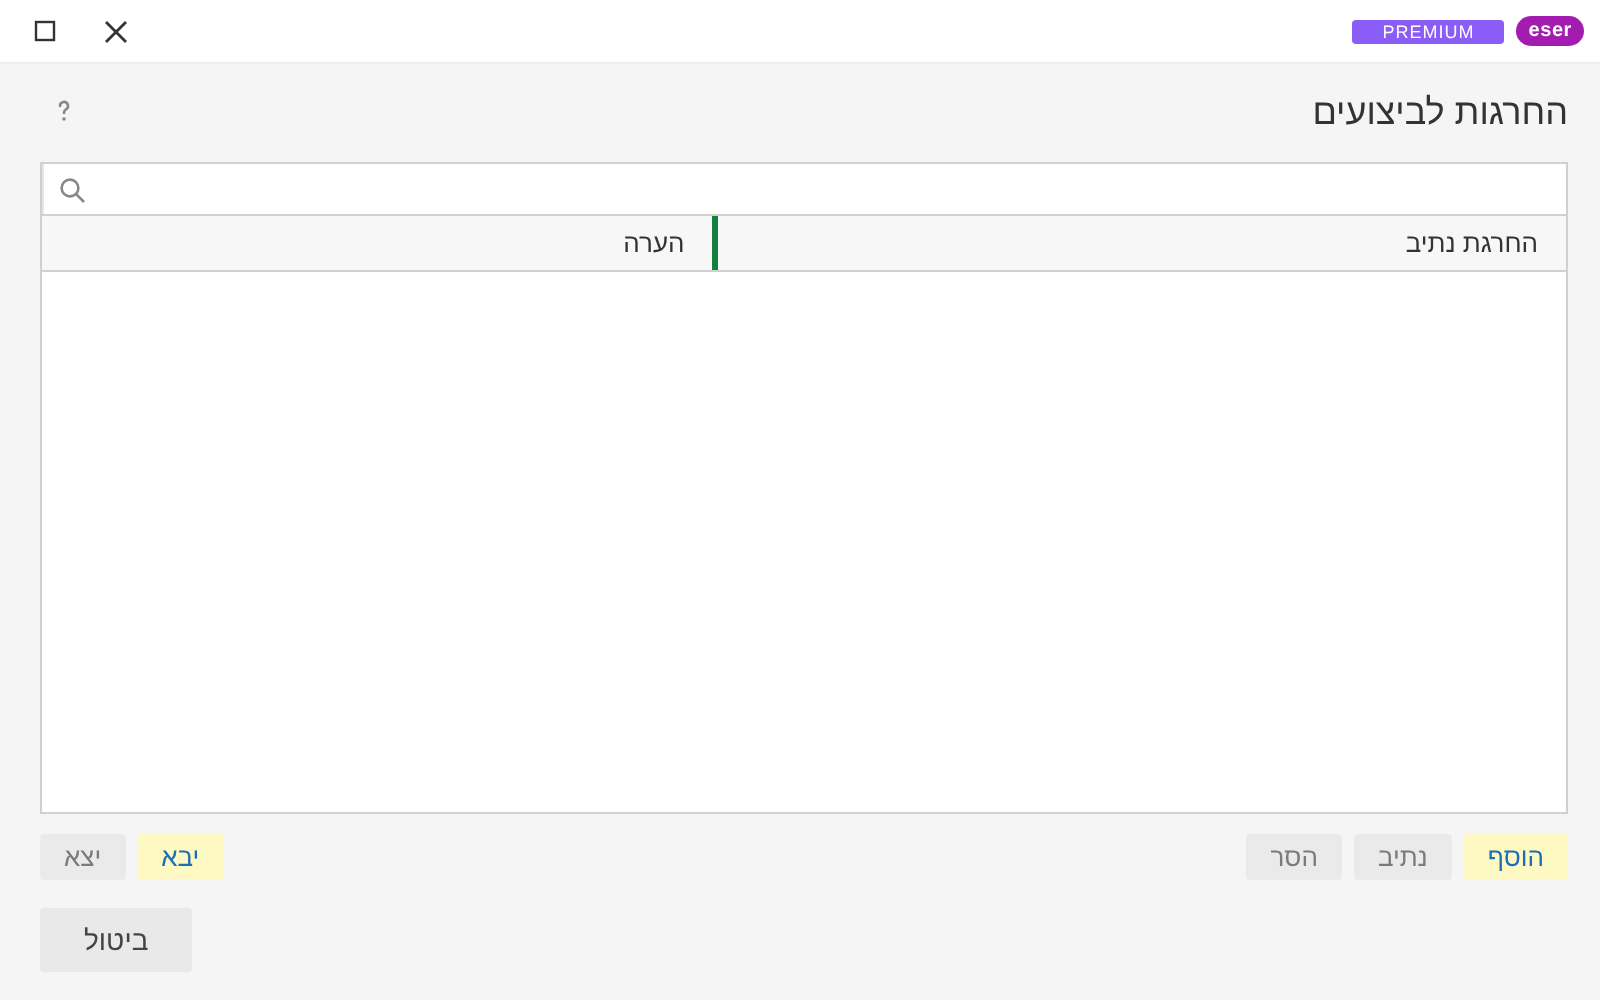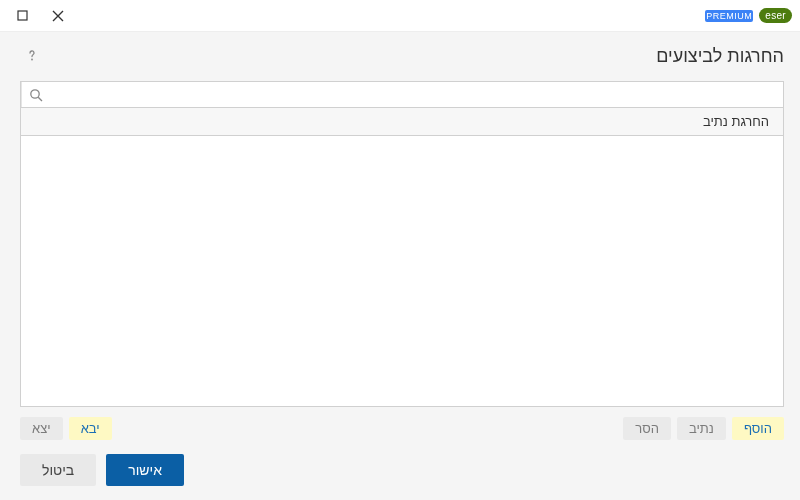--- a/index.html
+++ b/index.html
@@ -3,40 +3,40 @@
 <meta charset="utf-8">
 <style>
 * { box-sizing: border-box; margin: 0; padding: 0; }
 html, body { width: 800px; height: 500px; font-family: "Segoe UI", Tahoma, Arial, sans-serif; direction: rtl; background: #f5f5f5; overflow: hidden; }
 
 
 .titlebar { height: 32px; background: #ffffff; display: flex; flex-direction: row-reverse; align-items: center; justify-content: space-between; padding: 0 8px; border-bottom: 1px solid #eee; }
 .titlebar-controls { display: flex; gap: 8px; align-items: center; }
 .tb-btn { width: 28px; height: 28px; display: flex; align-items: center; justify-content: center; cursor: pointer; color: #333; }
 .brand { display: flex; align-items: center; gap: 6px; }
-.brand-badge { background: #4d7c0f; color: #fff; font-size: 10px; font-weight: 400; padding: 2px 6px; border-radius: 8px; letter-spacing: 0.3px; }
+.brand-badge { background: #a21caf; color: #fff; font-size: 10px; font-weight: 700; padding: 2px 6px; border-radius: 8px; letter-spacing: 0.3px; }
 .brand-text { font-size: 13px; letter-spacing: 1px; color: #444; }
 .brand-text .light { font-weight: 300; color: #888; }
-.brand-premium { background: #3b82f6; color: #fff; font-size: 9px; padding: 1px 1px; border-radius: 2px; letter-spacing: 0.5px; margin-left: 36px; }
+.brand-premium { background: #8b5cf6; color: #fff; font-size: 9px; padding: 1px 15px; border-radius: 2px; letter-spacing: 0.5px; margin-left: 36px; }
 
 
 .content { padding: 14px 16px 0 20px; height: calc(500px - 32px - 60px); display: flex; flex-direction: column; }
 .heading-row { display: flex; align-items: center; justify-content: space-between; margin-bottom: 14px; }
 .page-title { font-size: 18px; font-weight: 400; color: #333; }
 .help-icon { width: 20px; height: 20px; color: #888; cursor: pointer; }
 
 
 .search-row { display: flex; align-items: stretch; border: 1px solid #d0d0d0; background: #fff; border-bottom: none; }
 .search-icon-box { width: 28px; display: flex; align-items: center; justify-content: center; color: #888; border-left: 1px solid #e5e5e5; }
 .search-input { flex: 1; border: none; outline: none; padding: 5px 8px; font-size: 13px; text-align: right; }
 
 
 .table-wrap { border: 1px solid #d0d0d0; background: #fff; flex: 1; display: flex; flex-direction: column; }
 .thead { display: flex; background: #f7f7f7; border-bottom: 1px solid #d0d0d0; }
-.th { padding: 6px 14px; font-size: 13px; color: #333; border-left: 6px solid #15803d; }
+.th { padding: 6px 14px; font-size: 13px; color: #333; border-left: 3px solid #15803d; }
 .th:last-child { border-left: none; }
 .th-path { flex: 0 0 56%; }
 .th-comment { flex: 1; }
 .tbody { flex: 1; }
 
 
 .table-toolbar { display: flex; justify-content: space-between; align-items: center; padding: 10px 0 0 0; }
 .toolbar-group { display: flex; gap: 6px; }
 .small-btn { background: #e9e9e9; color: #666; border: none; padding: 4px 12px; font-size: 13px; border-radius: 2px; cursor: default; }
 .small-btn.link { background: #fef9c3; color: #1b6fb5; cursor: pointer; }
@@ -88,34 +88,34 @@
       <svg width="14" height="14" viewBox="0 0 14 14">
         <circle cx="6" cy="6" r="4.2" stroke="#888" stroke-width="1.3" fill="none"></circle>
         <line x1="9.2" y1="9.2" x2="13" y2="13" stroke="#888" stroke-width="1.3"></line>
       </svg>
     </div>
   </div>
 
   <div class="table-wrap">
     <div class="thead">
       <div class="th th-path">החרגת נתיב</div>
+      <div class="th th-comment">הערה</div>
     </div>
     <div class="tbody"></div>
   </div>
 
   <div class="table-toolbar">
     <div class="toolbar-group">
       <button class="small-btn link">הוסף</button>
       <button class="small-btn disabled">נתיב</button>
       <button class="small-btn disabled">הסר</button>
     </div>
     <div class="toolbar-group">
       <button class="small-btn link">יבא</button>
       <button class="small-btn disabled">יצא</button>
     </div>
   </div>
 
 </div>
 
 <div class="footer">
-  <button class="btn btn-primary">אישור</button>
   <button class="btn btn-secondary">ביטול</button>
 </div>
 
 </body></html>

